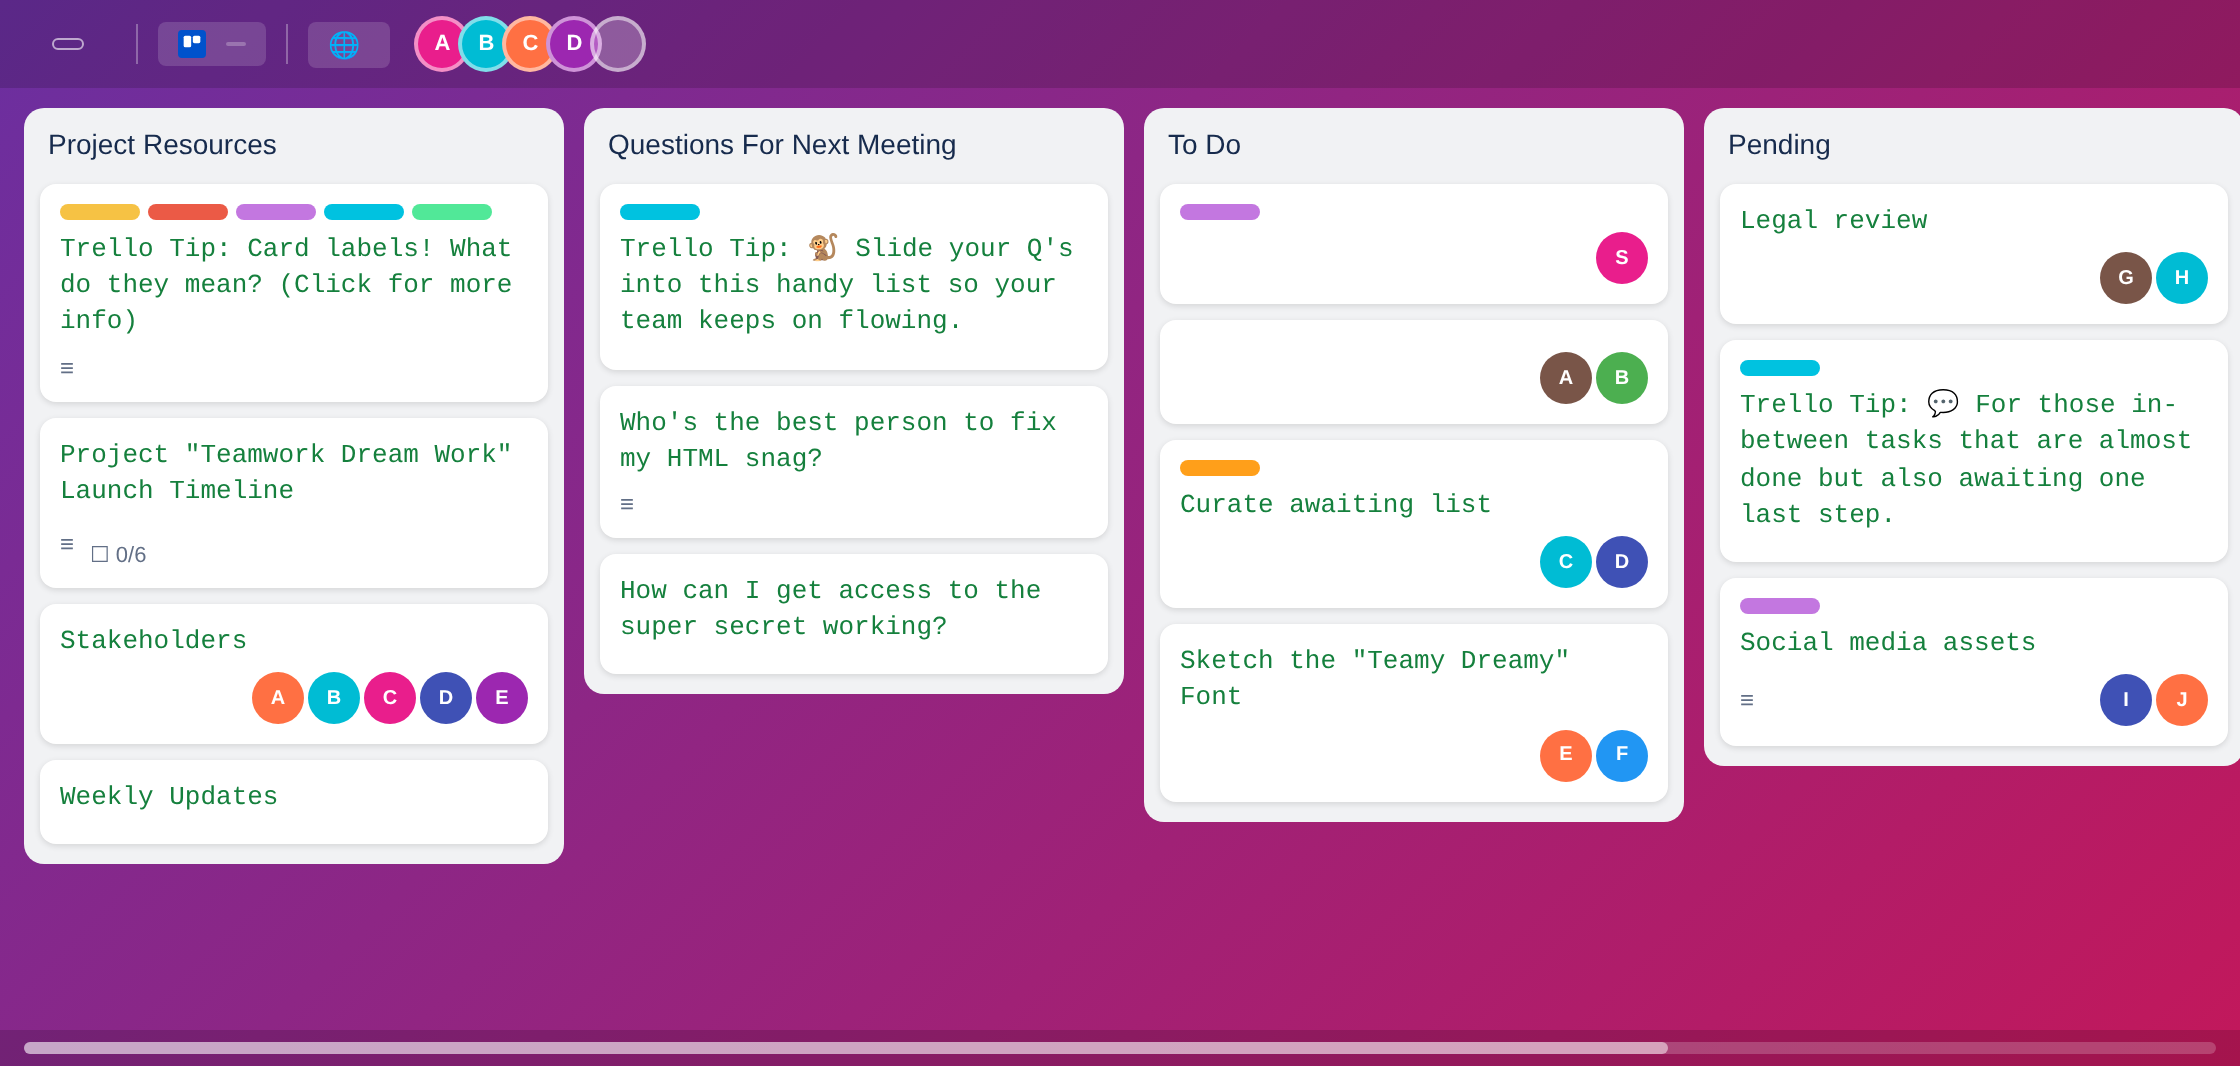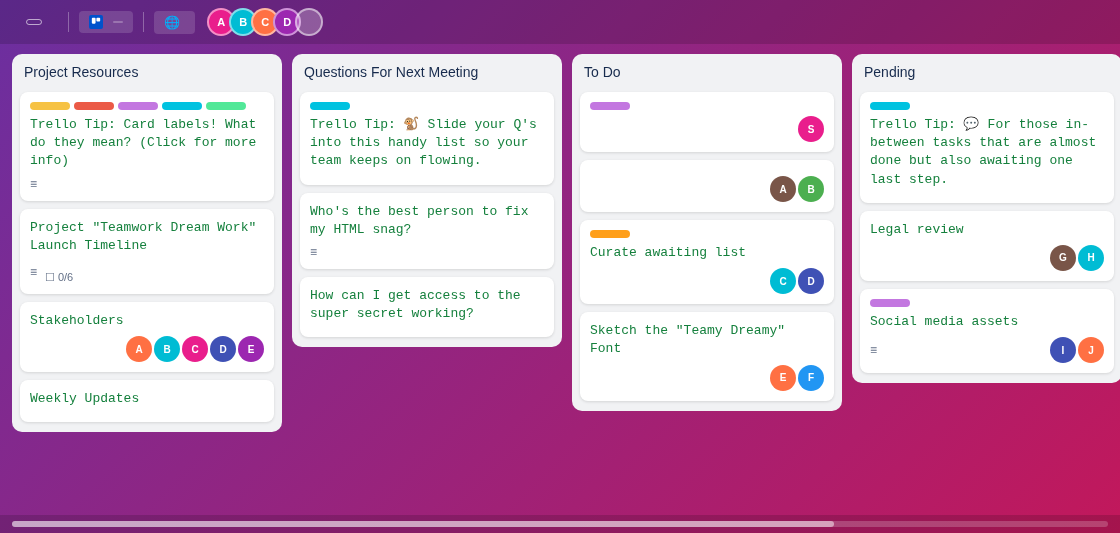--- a/index.html
+++ b/index.html
@@ -383,33 +383,33 @@
           <div class="card-avatars">
             <div class="card-avatar av-orange">E</div>
             <div class="card-avatar av-blue">F</div>
           </div>
         </div>
       </div>
     </div>
     <div class="column">
       <div class="column-title">Pending</div>
       <div class="card">
-        <div class="labels">
-          <div class="label" style="background: rgb(0, 194, 224);"></div>
-        </div>
-        <div class="card-text">Trello Tip: 💬 For those in-between tasks that are almost done but also awaiting one last step.</div>
-      </div>
-      <div class="card">
         <div class="card-text">Legal review</div>
         <div class="card-meta">
           <div class="card-avatars">
             <div class="card-avatar av-brown">G</div>
             <div class="card-avatar av-teal">H</div>
           </div>
         </div>
+      </div>
+      <div class="card">
+        <div class="labels">
+          <div class="label" style="background: rgb(0, 194, 224);"></div>
+        </div>
+        <div class="card-text">Trello Tip: 💬 For those in-between tasks that are almost done but also awaiting one last step.</div>
       </div>
       <div class="card">
         <div class="labels">
           <div class="label" style="background: rgb(195, 119, 224);"></div>
         </div>
         <div class="card-text">Social media assets</div>
         <div class="card-meta">
           <span class="card-icon">≡</span>
           <div class="card-avatars">
             <div class="card-avatar av-indigo">I</div>

